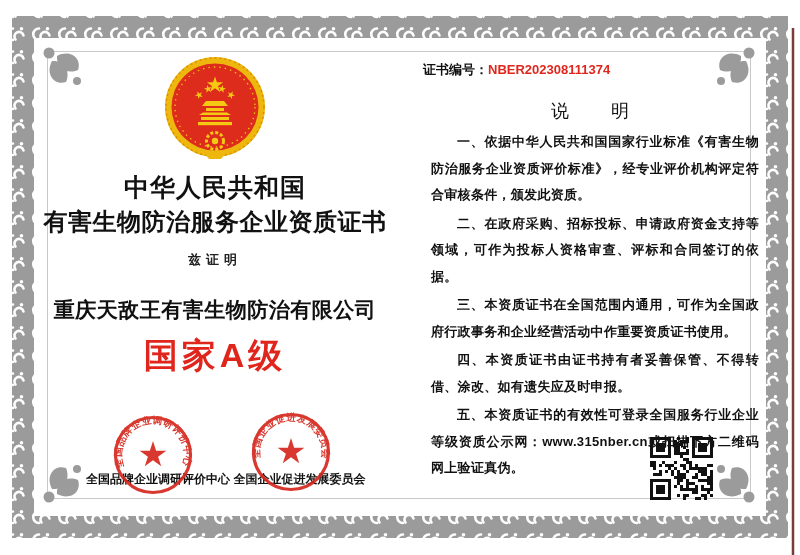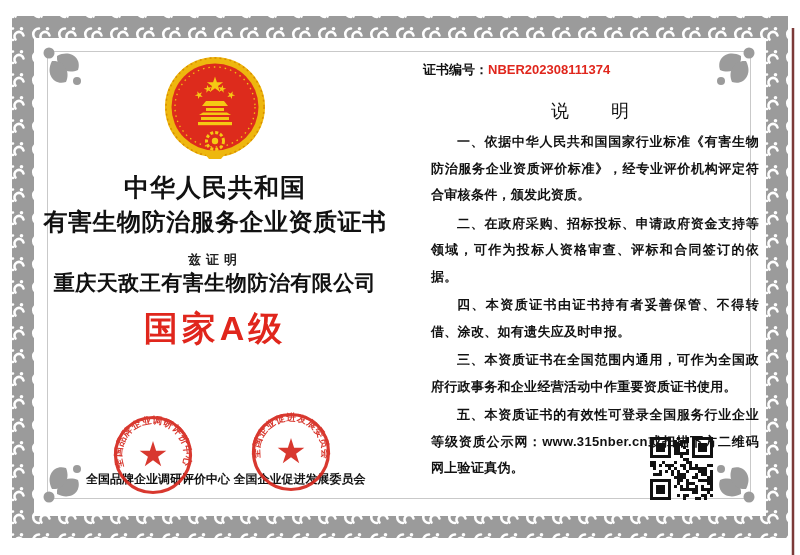--- a/index.html
+++ b/index.html
@@ -5,21 +5,21 @@
   html,body{margin:0;padding:0;}
   body{width:800px;height:555px;background:#ffffff;font-family:"Liberation Sans",sans-serif;}
   .page{position:relative;width:800px;height:555px;background:#fff;overflow:hidden;}
   .deco{position:absolute;left:0;top:0;pointer-events:none;}
   
   .left-col{position:absolute;left:40px;top:55px;width:350px;text-align:center;color:#111;}
   .emblem{display:block;margin:0 auto;}
   .title1{font-size:25px;font-weight:bold;letter-spacing:1px;margin-top:7px;line-height:30px;text-align:center;}
   .title2{font-size:24px;font-weight:bold;letter-spacing:0.5px;margin-top:4px;line-height:32px;}
   .attest{font-size:13px;font-weight:bold;letter-spacing:5px;margin-top:13px;color:#222;}
-  .company{font-size:21px;font-weight:bold;margin-top:0;letter-spacing:0.5px;font-family:Liberation Mono, monospace;}
+  .company{font-size:21px;font-weight:bold;margin-top:27px;letter-spacing:0.5px;font-family:Liberation Mono, monospace;}
   .grade{font-family:Liberation Sans, sans-serif;font-size:34px;font-weight:bold;letter-spacing:4px;margin-top:8px;line-height:46px;}
   .dates{margin-top:17px;text-align:left;padding-left:40px;font-size:13px;font-weight:bold;line-height:21px;color:#111;}
   .seal-label{position:absolute;font-size:12px;font-weight:bold;color:#111;text-align:center;z-index:2;}
   .seal{position:absolute;z-index:3;opacity:0.92;}
   
   .right-col{position:absolute;left:423px;top:60px;width:336px;color:#111;}
   .certno{text-align:left;padding-right:34px;font-size:13px;font-weight:bold;line-height:20px;}
   .certno .num{font-weight:bold;}
   .notes-heading{text-align:center;font-size:18px;font-weight:normal;letter-spacing:2px;margin-top:19px;}
   .notes p{margin:0 0 2px 8px;font-size:13px;font-weight:bold;line-height:26.5px;text-align:justify;text-indent:2em;letter-spacing:0.3px;}
@@ -127,22 +127,22 @@
   </svg>
 
   <div class="right-col">
     <div class="certno">
       <span>证书编号：</span><span class="num" style="color:#e0261c">NBER202308111374</span>
     </div>
     <div class="notes-heading">说　　明</div>
     <div class="notes" style="margin-top:6px;">
       <p>一、依据中华人民共和国国家行业标准《有害生物防治服务企业资质评价标准》，经专业评价机构评定符合审核条件，颁发此资质。</p>
       <p>二、在政府采购、招标投标、申请政府资金支持等领域，可作为投标人资格审查、评标和合同签订的依据。</p>
+      <p>三、本资质证书在全国范围内通用，可作为全国政府行政事务和企业经营活动中作重要资质证书使用。</p>
       <p>四、本资质证书由证书持有者妥善保管、不得转借、涂改、如有遗失应及时申报。</p>
-      <p>三、本资质证书在全国范围内通用，可作为全国政府行政事务和企业经营活动中作重要资质证书使用。</p>
       <p>五、本资质证书的有效性可登录全国服务行业企业等级资质公示网：www.315nber.cn或扫描下方二维码网上验证真伪。</p>
     </div>
   </div>
 
   <div class="qr-wrap">
     <svg width="63" height="63" viewBox="0 0 63 63">
         <path d="M27,0h3v3h-3zM36,0h3v3h-3zM24,3h3v3h-3zM30,3h3v3h-3zM33,3h3v3h-3zM36,3h3v3h-3zM24,6h3v3h-3zM27,6h3v3h-3zM30,6h3v3h-3zM24,9h3v3h-3zM27,9h3v3h-3zM33,9h3v3h-3zM24,12h3v3h-3zM27,12h3v3h-3zM36,12h3v3h-3zM24,15h3v3h-3zM27,15h3v3h-3zM30,15h3v3h-3zM33,15h3v3h-3zM36,15h3v3h-3zM30,18h3v3h-3zM33,21h3v3h-3zM36,21h3v3h-3zM0,24h3v3h-3zM3,24h3v3h-3zM12,24h3v3h-3zM24,24h3v3h-3zM36,24h3v3h-3zM39,24h3v3h-3zM0,27h3v3h-3zM3,27h3v3h-3zM9,27h3v3h-3zM15,27h3v3h-3zM18,27h3v3h-3zM21,27h3v3h-3zM30,27h3v3h-3zM33,27h3v3h-3zM39,27h3v3h-3zM45,27h3v3h-3zM57,27h3v3h-3zM60,27h3v3h-3zM3,30h3v3h-3zM18,30h3v3h-3zM24,30h3v3h-3zM33,30h3v3h-3zM39,30h3v3h-3zM42,30h3v3h-3zM45,30h3v3h-3zM48,30h3v3h-3zM51,30h3v3h-3zM54,30h3v3h-3zM9,33h3v3h-3zM15,33h3v3h-3zM21,33h3v3h-3zM27,33h3v3h-3zM36,33h3v3h-3zM48,33h3v3h-3zM51,33h3v3h-3zM54,33h3v3h-3zM60,33h3v3h-3zM3,36h3v3h-3zM6,36h3v3h-3zM9,36h3v3h-3zM21,36h3v3h-3zM27,36h3v3h-3zM30,36h3v3h-3zM33,36h3v3h-3zM45,36h3v3h-3zM51,36h3v3h-3zM54,36h3v3h-3zM60,36h3v3h-3zM24,39h3v3h-3zM27,39h3v3h-3zM30,39h3v3h-3zM33,39h3v3h-3zM42,39h3v3h-3zM45,39h3v3h-3zM57,39h3v3h-3zM60,39h3v3h-3zM27,42h3v3h-3zM30,42h3v3h-3zM36,42h3v3h-3zM48,42h3v3h-3zM51,42h3v3h-3zM54,42h3v3h-3zM57,42h3v3h-3zM60,42h3v3h-3zM27,45h3v3h-3zM36,45h3v3h-3zM39,45h3v3h-3zM42,45h3v3h-3zM57,45h3v3h-3zM60,45h3v3h-3zM24,48h3v3h-3zM30,48h3v3h-3zM36,48h3v3h-3zM45,48h3v3h-3zM51,48h3v3h-3zM60,48h3v3h-3zM30,51h3v3h-3zM33,51h3v3h-3zM36,51h3v3h-3zM39,51h3v3h-3zM42,51h3v3h-3zM45,51h3v3h-3zM51,51h3v3h-3zM54,51h3v3h-3zM57,51h3v3h-3zM60,51h3v3h-3zM42,54h3v3h-3zM45,54h3v3h-3zM57,54h3v3h-3zM27,57h3v3h-3zM33,57h3v3h-3zM36,57h3v3h-3zM51,57h3v3h-3zM54,57h3v3h-3zM60,57h3v3h-3zM33,60h3v3h-3zM45,60h3v3h-3zM48,60h3v3h-3zM54,60h3v3h-3zM0,0h21v21h-21zM3,3v15h15v-15zM6,6h9v9h-9zM42,0h21v21h-21zM45,3v15h15v-15zM48,6h9v9h-9zM0,42h21v21h-21zM3,45v15h15v-15zM6,48h9v9h-9z" fill="#111" fill-rule="evenodd"></path>
       </svg>
   </div>
 

